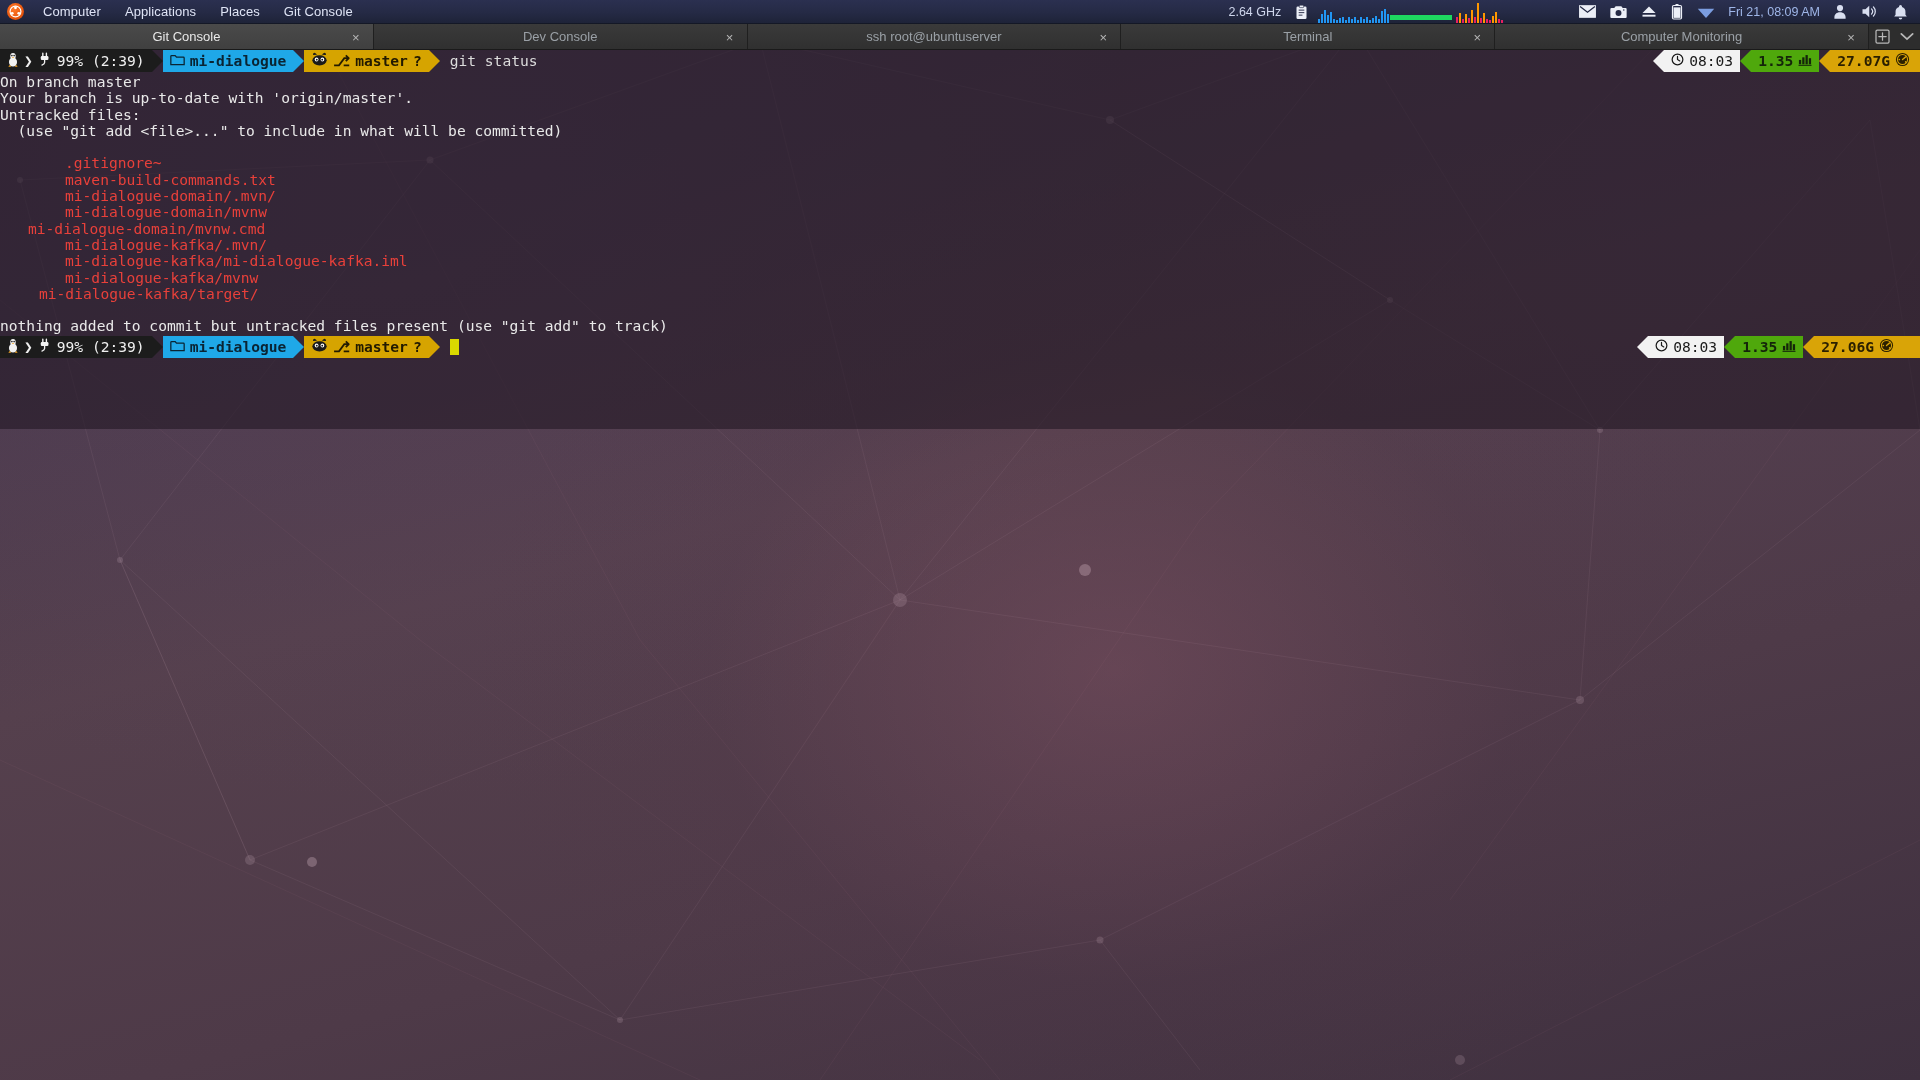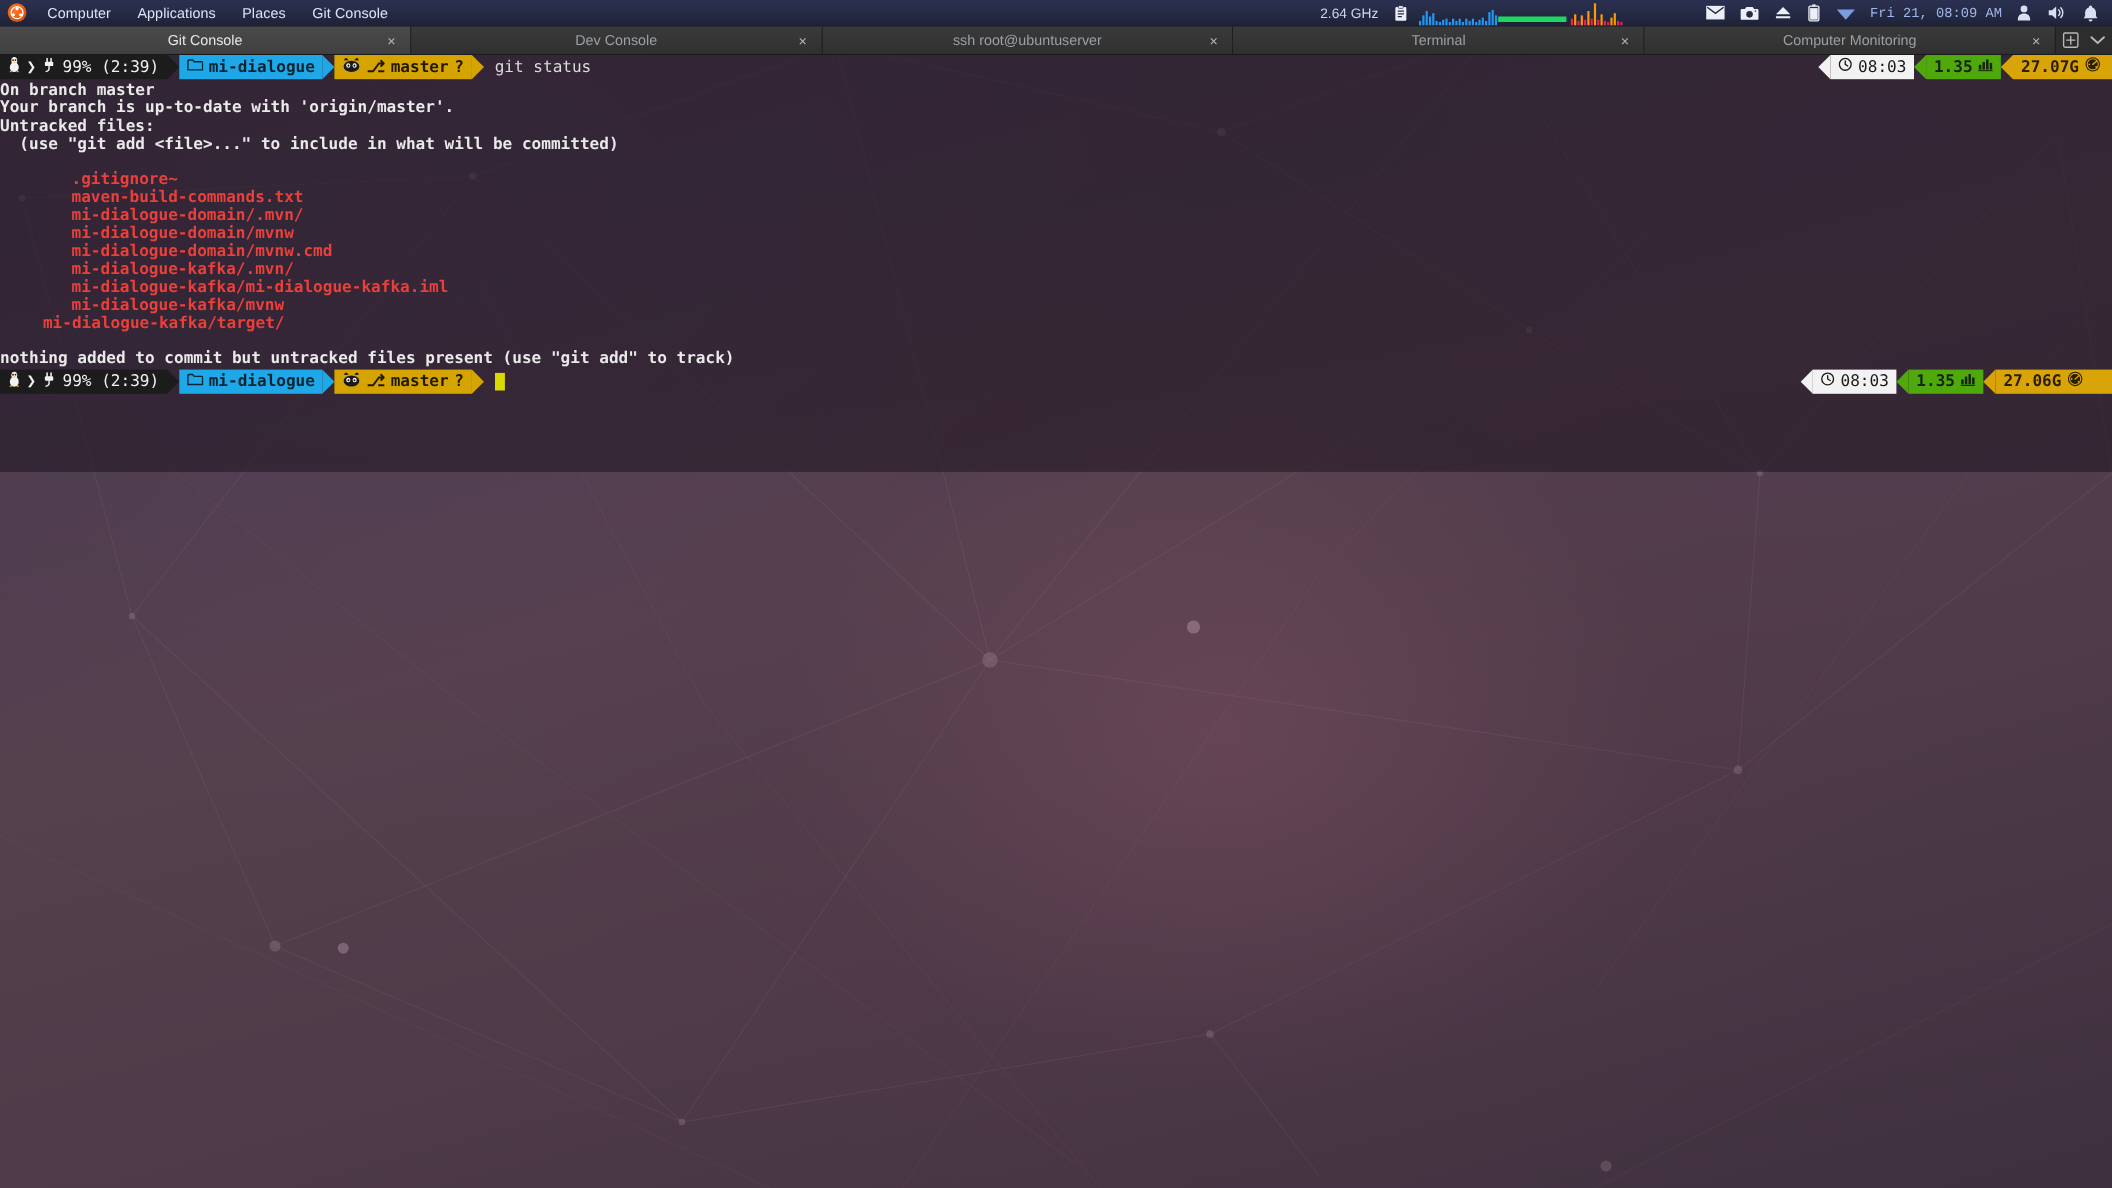--- a/index.html
+++ b/index.html
@@ -48,21 +48,21 @@
   .tray-ico  { padding:0 7px; display:flex; align-items:center; height:24px; }
   .tray-ico svg { display:block; }
 
   #cpu-graph, #mem-graph { height: 22px; display:flex; align-items:flex-end; padding:0 2px; }
   #cpu-graph { width: 138px; }
   #mem-graph { width: 118px; }
   .gbar { width: 2px; margin-right: 1px; }
   .greenbar { height: 5px; background:#1ed760; flex:1 1 auto; margin-bottom:3px; }
 
   .clocktext { color:#9fb6e8; font-size:12.5px; padding:0 6px; white-space:nowrap;
-               font-family:Liberation Mono, monospace; }
+               font-family:Liberation Sans, sans-serif; }
 
   
   #term-window {
     position: absolute; top: 24px; left: 0; width: 1920px; height: 405px;
     z-index: 20; display:flex; flex-direction:column;
   }
   #tabbar {
     height: 26px; display: flex; align-items: stretch;
     background: #2d2d2d; border-bottom: 1px solid #1a1a1a;
     font-family: "Liberation Sans", sans-serif; font-size: 13px;
@@ -418,31 +418,31 @@
               <circle cx="8" cy="8" r="5.4" fill="none" stroke="#d9a407" stroke-width="1.1"></circle>
               <path d="M8 8 L11.4 5.2" stroke="#d9a407" stroke-width="1.4" stroke-linecap="round"></path>
               <circle cx="4.6" cy="8" r="0.9" fill="#d9a407"></circle>
                 <circle cx="11.4" cy="10.6" r="0.9" fill="#d9a407"></circle>
             </svg>
           </span>
         </div>
       </div>
     </div>
 
-    <div style="padding-top:2px;font-weight:bold;">
+    <div style="padding-top:2px;">
       <div class="tline wht">On branch master</div>
       <div class="tline wht">Your branch is up-to-date with 'origin/master'.</div>
       <div class="tline wht">Untracked files:</div>
       <div class="tline wht">  (use "git add &lt;file&gt;..." to include in what will be committed)</div>
       <div class="tline">&nbsp;</div>
       <div class="tline red" style="padding-left:65px">.gitignore~</div>
       <div class="tline red" style="padding-left:65px">maven-build-commands.txt</div>
       <div class="tline red" style="padding-left:65px">mi-dialogue-domain/.mvn/</div>
       <div class="tline red" style="padding-left:65px">mi-dialogue-domain/mvnw</div>
-      <div class="tline red" style="padding-left:65px">mi-dialogue-domain/mvnw.cmd</div>
+      <div class="tline red" style="padding-left:28px">mi-dialogue-domain/mvnw.cmd</div>
       <div class="tline red" style="padding-left:65px">mi-dialogue-kafka/.mvn/</div>
       <div class="tline red" style="padding-left:65px">mi-dialogue-kafka/mi-dialogue-kafka.iml</div>
       <div class="tline red" style="padding-left:65px">mi-dialogue-kafka/mvnw</div>
       <div class="tline red" style="padding-left:39px">mi-dialogue-kafka/target/</div>
       <div class="tline">&nbsp;</div>
       <div class="tline wht">nothing added to commit but untracked files present (use "git add" to track)</div>
     </div>
 
     <div class="promptrow" style="margin-top:1px;">
       <div class="pl">

